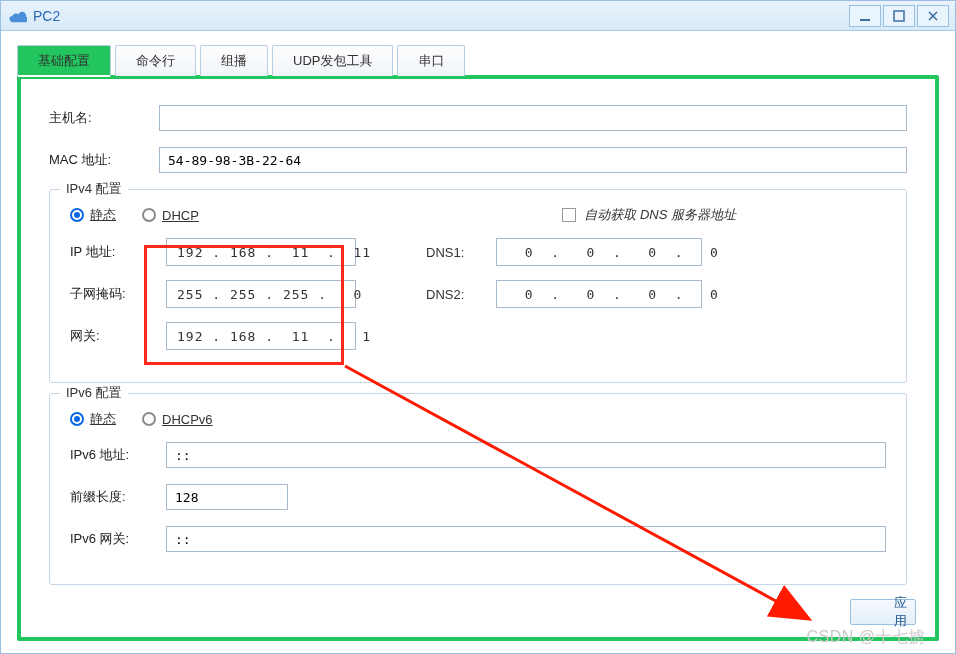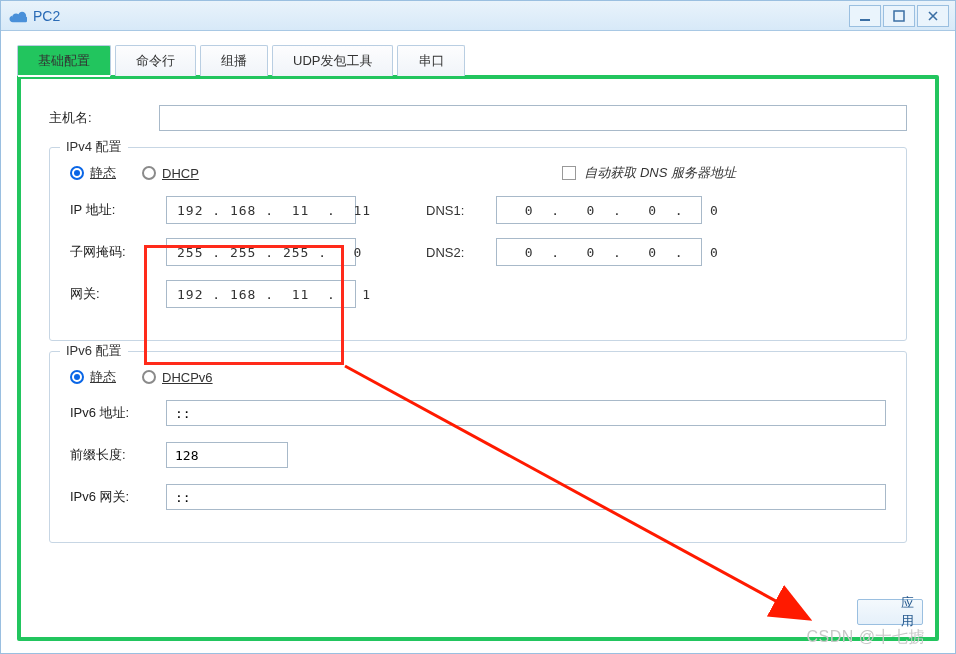--- a/index.html
+++ b/index.html
@@ -30,21 +30,21 @@
   .radio.unchecked .dot { border-color:#8a8a8a; }
   .checkbox { display:flex; align-items:center; gap:8px;font-style:italic; }
   .checkbox .box { width:14px; height:14px; border:1px solid #999; background:#fff; }
   .grid2 { display:flex; gap:70px; }
   .col { }
   .col .row { margin-bottom:14px; }
   .ipin { width:190px; height:28px; border:1px solid #a8b9c9; font-family:Consolas,monospace; font-size:13px; letter-spacing:1px; text-align:left; padding:2px 10px; background:#fff; white-space:pre; display:flex; align-items:center;}
   .ipin.small { width:206px; }
   .lbl2 { width:70px; }
   .highlight { position:absolute; border:3px solid #ff2a1a; pointer-events:none; }
-  .apply-btn { position:absolute; right:12px; bottom:12px; width:66px; height:26px; border:1px solid #9abfe0; background:linear-gradient(#f4f9fd,#e5f0fa); color:#25598e; cursor:pointer; border-radius:2px; display:flex; align-items:center; justify-content:center;padding-left:43px; }
+  .apply-btn { position:absolute; right:19px; bottom:12px; width:66px; height:26px; border:1px solid #9abfe0; background:linear-gradient(#f4f9fd,#e5f0fa); color:#25598e; cursor:pointer; border-radius:2px; display:flex; align-items:center; justify-content:center;padding-left:43px; }
   .arrow { position:absolute; pointer-events:none; }
   .watermark { position:absolute; right:30px; bottom:5px; color:#c8c8c8; font-size:16px; letter-spacing:0.5px; pointer-events:none; }
   .shortin { width:122px; height:26px; border:1px solid #a8b9c9; padding:2px 8px; font-family:Consolas,monospace; font-size:13px; background:#fff; }
 </style>
 </head>
 <body>
 
 <div class="window">
   <div class="titlebar">
     <span class="icon">
@@ -79,20 +79,24 @@
       <div class="tab">组播</div>
       <div class="tab">UDP发包工具</div>
       <div class="tab">串口</div>
     </div>
 
     <div class="panel">
 
       <div class="row">
         <span class="lbl">主机名:</span>
         <input class="textin long" value="" style="">
+      </div>
+      <div class="row">
+        <span class="lbl">MAC 地址:</span>
+        <input class="textin long" value="54-89-98-3B-22-64" style="">
       </div>
 
       <div class="fieldset">
         <span class="legend">IPv4 配置</span>
         <div class="radiorow">
           <div class="radio checked">
             <span class="dot"></span>
             <span>静态</span>
           </div>
           <div class="radio unchecked">

